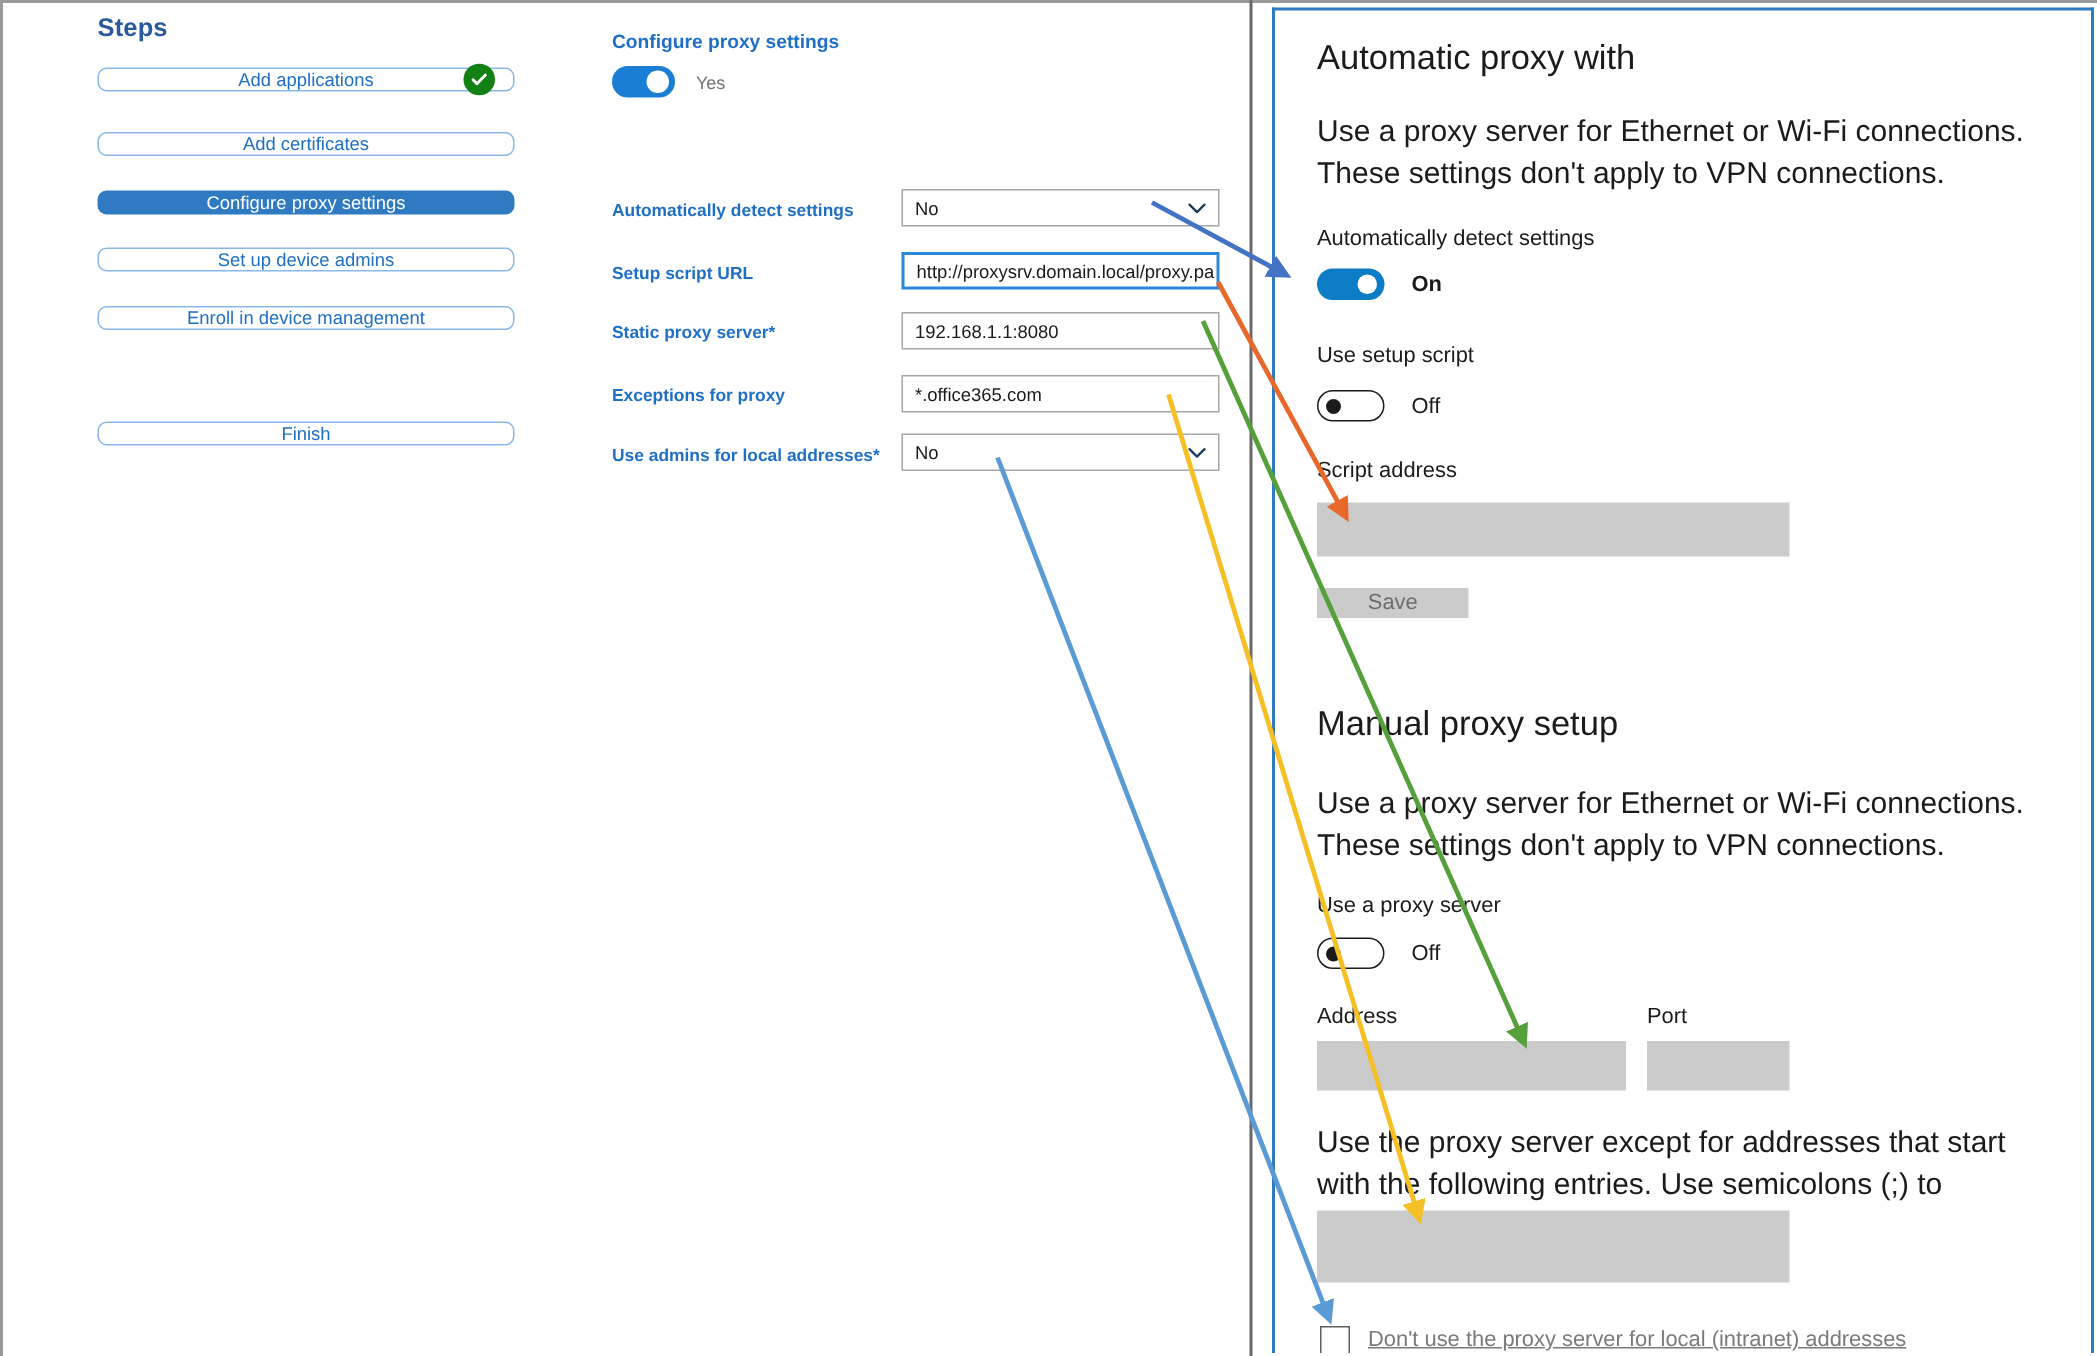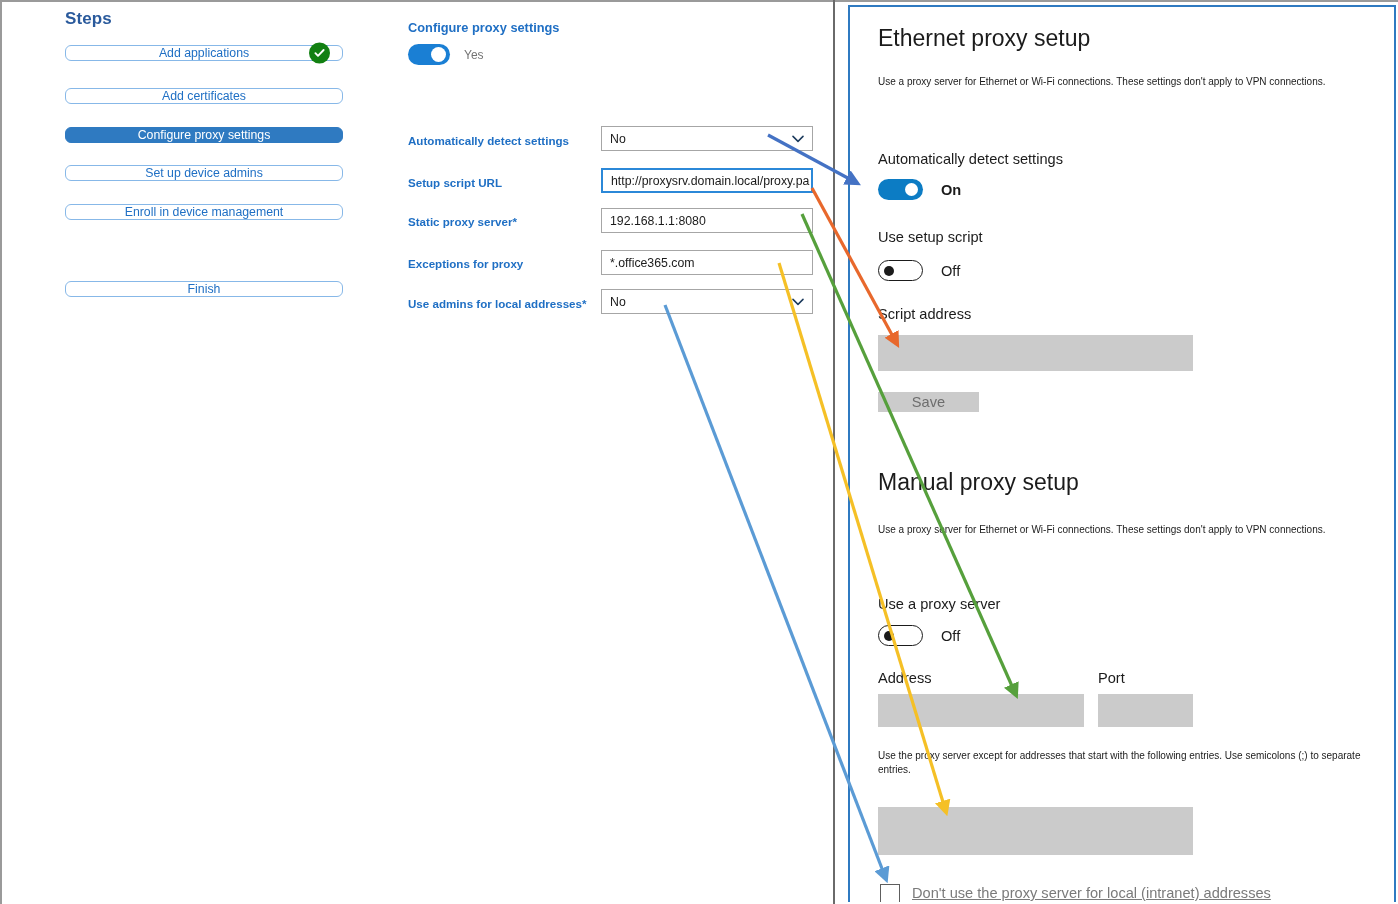--- a/index.html
+++ b/index.html
@@ -86,21 +86,21 @@
     border-left:2px solid #2f7ac1;border-top:2px solid #2f7ac1;border-right:2px solid #2f7ac1;
     background:#ffffff;
     font-family:"Liberation Sans", sans-serif;
     overflow:hidden;
   }
   .win-h2{
     position:absolute;left:28px;font-size:23px;font-weight:normal;color:#1b1b1b;
   }
   .win-p{
     position:absolute;left:28px;width:495px;
-    font-size:10px;line-height:1.38;color:#1b1b1b;
+    font-size:20px;line-height:1.38;color:#1b1b1b;
   }
   .win-lbl{
     position:absolute;left:28px;font-size:14.6px;color:#1b1b1b;
   }
   .win-lbl.dim{color:#7a7a7a;}
   .wt{
     position:absolute;display:flex;align-items:center;gap:18px;
   }
   .wt-sw{width:45px;height:21px;border-radius:11px;position:relative;flex:0 0 auto;}
   .wt-sw.on{background:#0c7cc4;}
@@ -209,21 +209,21 @@
     <svg class="chev" viewBox="0 0 12 8">
         <path d="M1 1.4 L6 6.4 L11 1.4" stroke="#1b3a5c" stroke-width="1.5" fill="none" stroke-linecap="round" stroke-linejoin="round"></path>
       </svg>
   </div>
 </div>
 
 <div id="div-gray"></div>
 
 <div id="win-panel">
 
-  <div class="win-h2" style="top:18px;">Ethernet proxy setup</div>
+  <div class="win-h2" style="top:18px;">Automatic proxy with</div>
   <div class="win-p" style="top:68px;">Use a proxy server for Ethernet or Wi-Fi connections. These settings don't apply to VPN connections.</div>
 
   <div class="win-lbl" style="top:144px;">Automatically detect settings</div>
   <div class="wt" style="left:28px;top:172px;font-weight:bold;">
     <span class="wt-sw on">
         <span class="k"></span>
       </span>
     <span class="wt-txt">On</span>
   </div>
 

